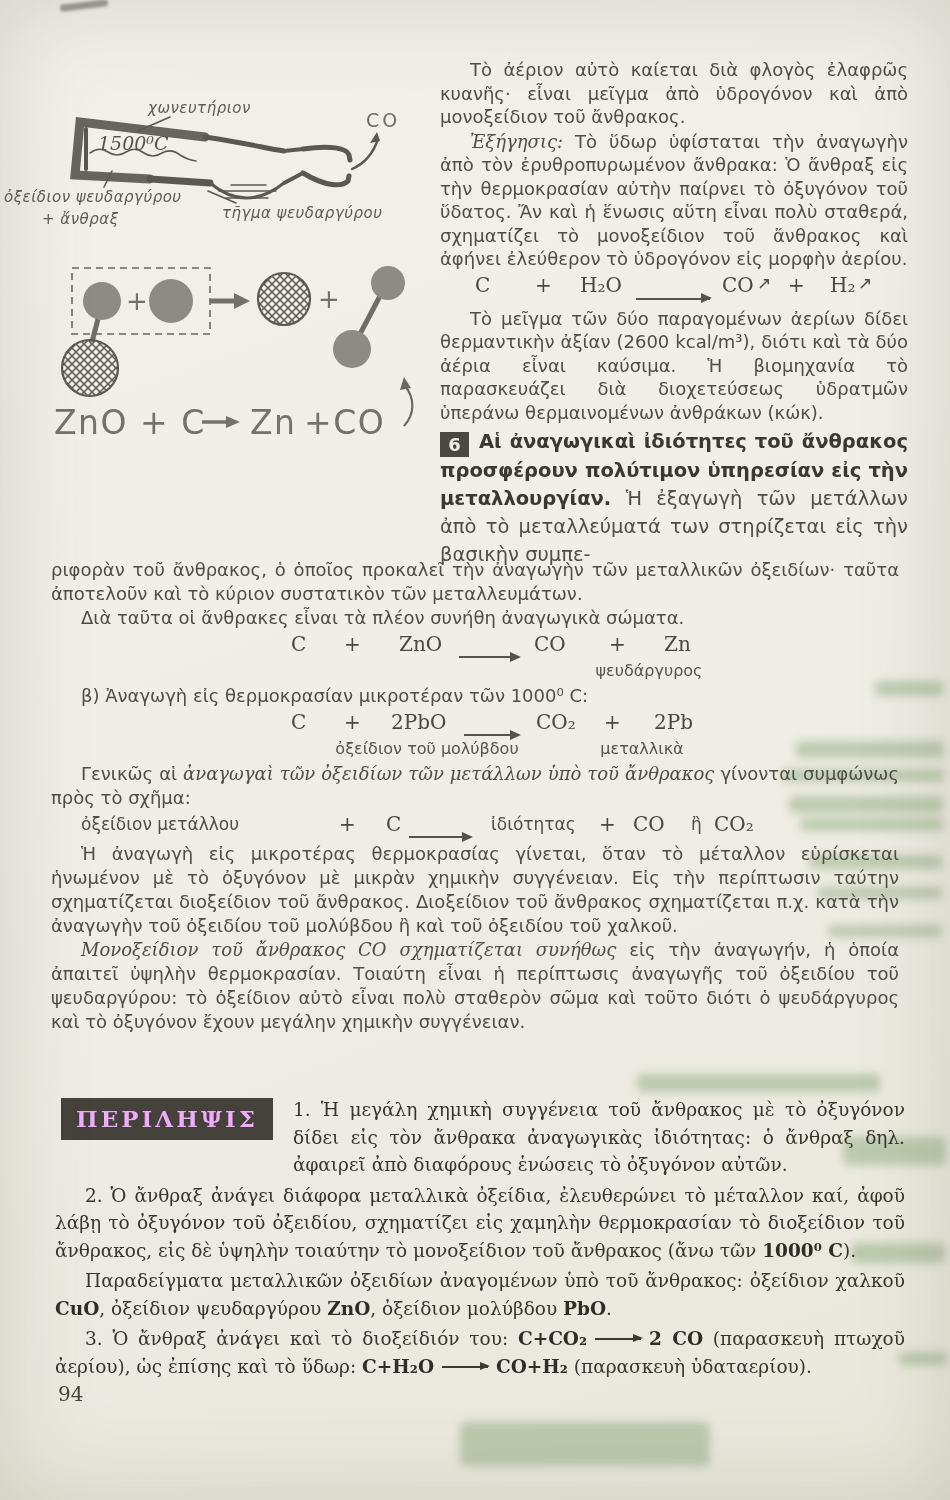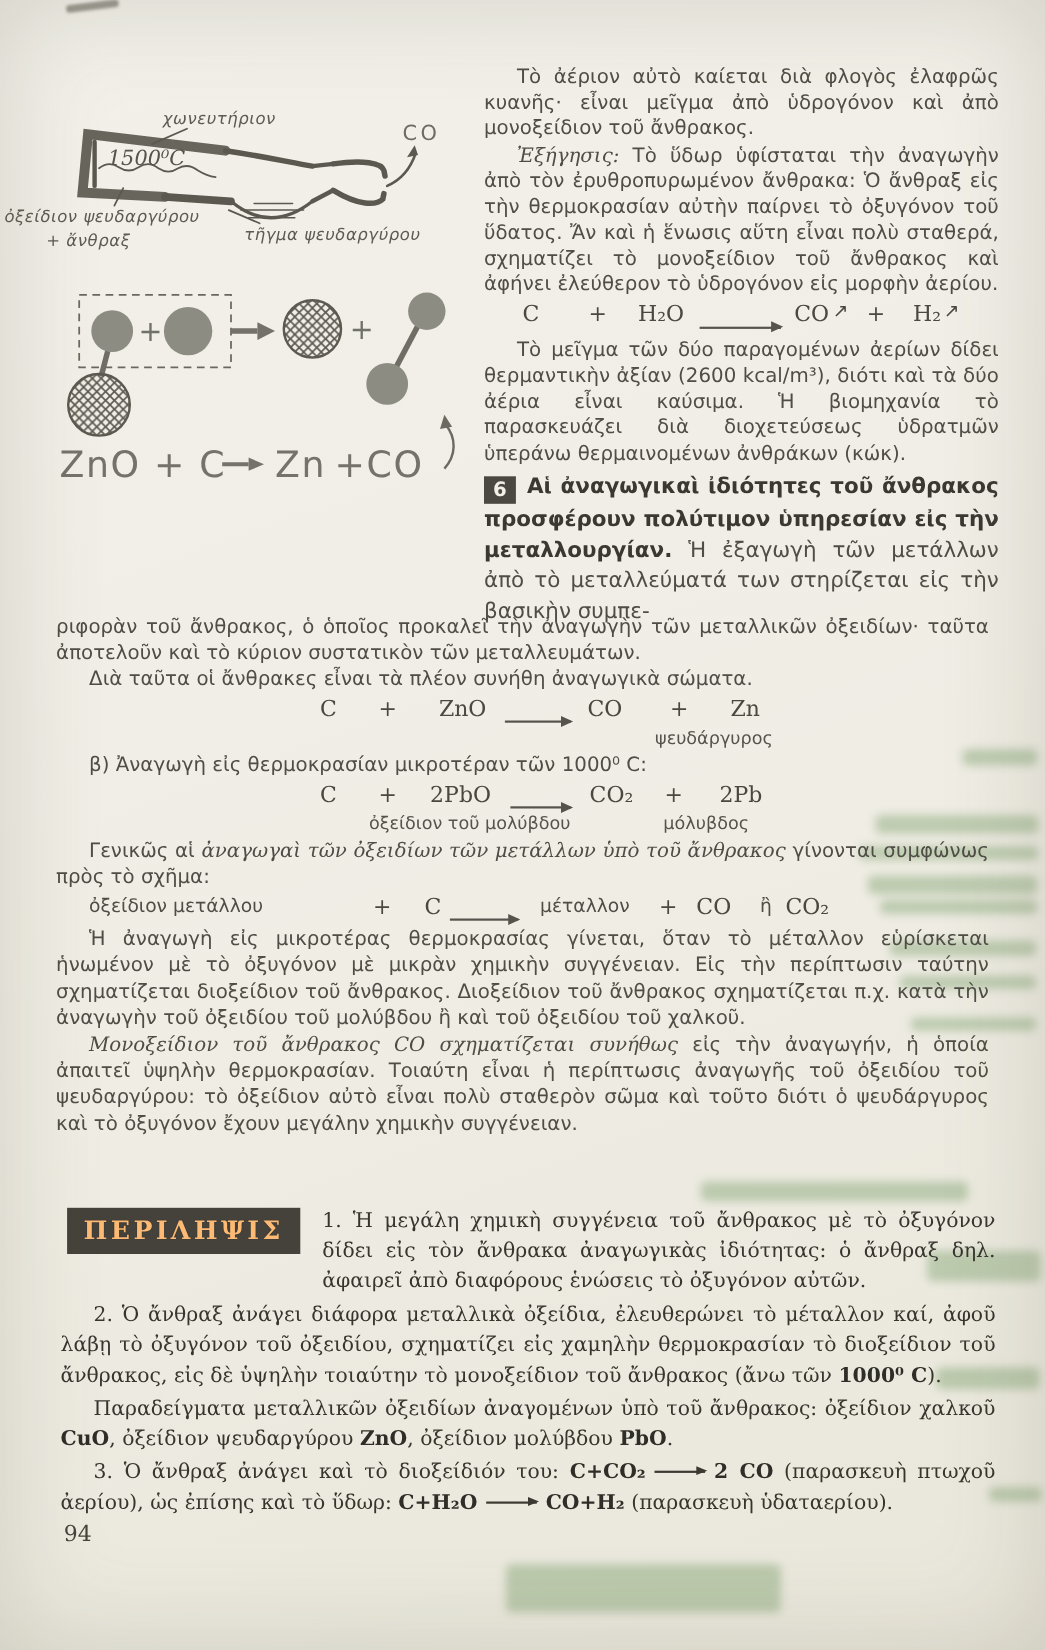--- a/index.html
+++ b/index.html
@@ -31,21 +31,21 @@
   .eqls{font-size:17px;color:#4f4d45;white-space:nowrap;}
   .arr{display:inline-block;position:relative;height:2px;background:#55534b;vertical-align:5px;}
   .arr::after{content:"";position:absolute;right:-2px;top:-4.5px;width:0;height:0;border-left:11px solid #55534b;border-top:5px solid transparent;border-bottom:5px solid transparent;}
   .sarr{display:inline-block;position:relative;width:46px;height:2px;background:#3b3931;vertical-align:5px;margin:0 8px;}
   .sarr::after{content:"";position:absolute;right:-2px;top:-4px;width:0;height:0;border-left:10px solid #3b3931;border-top:4.5px solid transparent;border-bottom:4.5px solid transparent;}
   .up{font-size:17px;color:#4a483f;}
   
   .sum{position:absolute;left:55px;top:1096px;width:850px;font-family:"DejaVu Serif",serif;font-size:18.5px;line-height:27.5px;text-align:justify;color:#37352e;}
   .sum p{margin:0 0 3px 0;}
   .sind{text-indent:30px;}
-  .sumbadge{float:left;background:#44423a;color:#fdba74;font-weight:bold;font-size:23px;line-height:40px;padding:1px 15px;letter-spacing:3px;margin:2px 20px 24px 6px;text-shadow:0 0 1px #2a2922;}
+  .sumbadge{float:left;background:#44423a;color:#f0abfc;font-weight:bold;font-size:23px;line-height:40px;padding:1px 15px;letter-spacing:3px;margin:2px 20px 24px 6px;text-shadow:0 0 1px #2a2922;}
   .sum b{color:#2f2d27;}
   .pageno{position:absolute;left:58px;top:1382px;font-family:"DejaVu Serif",serif;font-size:20px;color:#45433b;}
   
   .caption{position:absolute;left:58px;top:458px;}
   .capnum{display:inline-block;width:28px;height:28px;border:2px solid #55534b;border-radius:50%;text-align:center;line-height:28px;font-family:"DejaVu Serif",serif;font-size:17px;color:#4a4840;}
   .captext{font-family:"DejaVu Serif",serif;font-size:16.5px;letter-spacing:2.5px;color:#49473f;margin-left:14px;vertical-align:3px;}
   
   .hand{font-family:"DejaVu Sans",sans-serif;font-style:italic;font-size:15px;fill:#5d5b51;letter-spacing:.5px;}
   .temp{font-family:"DejaVu Serif",serif;font-style:italic;font-size:19px;fill:#55534a;}
   .cotext{font-family:"DejaVu Sans",sans-serif;font-size:19px;fill:#6e6c62;letter-spacing:3px;}
@@ -163,29 +163,29 @@
     <p class="ind">β) Ἀναγωγὴ εἰς θερμοκρασίαν μικροτέραν τῶν 1000⁰ C:</p>
     <div class="eqb">
       <span class="eqt abs" style="left:240px;">C</span>
       <span class="eqt abs" style="left:293px;">+</span>
       <span class="eqt abs" style="left:340px;">2PbO</span>
       <span class="arr abs" style="left:413px;top:13px;width:55px;"></span>
       <span class="eqt abs" style="left:485px;">CO₂</span>
       <span class="eqt abs" style="left:553px;">+</span>
       <span class="eqt abs" style="left:603px;">2Pb</span>
       <span class="eql abs" style="left:266px;width:220px;">ὀξείδιον τοῦ μολύβδου</span>
-      <span class="eql abs" style="left:531px;width:120px;">μόλυβδος</span>
+      <span class="eql abs" style="left:531px;width:120px;">μεταλλικὰ</span>
     </div>
     <p class="ind"><span>Γενικῶς αἱ </span><i class="ser">ἀναγωγαὶ τῶν ὀξειδίων τῶν μετάλλων ὑπὸ τοῦ ἄνθρακος</i><span> γίνονται συμφώνως πρὸς τὸ σχῆμα:</span></p>
     <div class="eqbs">
       <span class="eqls abs" style="left:30px;">ὀξείδιον μετάλλου</span>
       <span class="eqt abs" style="left:288px;">+</span>
       <span class="eqt abs" style="left:335px;">C</span>
       <span class="arr abs" style="left:358px;top:13px;width:62px;"></span>
-      <span class="eqls abs" style="left:440px;">μέταλλον</span>
+      <span class="eqls abs" style="left:440px;">ἰδιότητας</span>
       <span class="eqt abs" style="left:548px;">+</span>
       <span class="eqt abs" style="left:582px;">CO</span>
       <span class="eqls abs" style="left:640px;">ἢ</span>
       <span class="eqt abs" style="left:663px;">CO₂</span>
     </div>
     <p class="ind">Ἡ ἀναγωγὴ εἰς μικροτέρας θερμοκρασίας γίνεται, ὅταν τὸ μέταλλον εὑρίσκεται ἡνωμένον μὲ τὸ ὀξυγόνον μὲ μικρὰν χημικὴν συγγένειαν. Εἰς τὴν περίπτωσιν ταύτην σχηματίζεται διοξείδιον τοῦ ἄνθρακος. Διοξείδιον τοῦ ἄνθρακος σχηματίζεται π.χ. κατὰ τὴν ἀναγωγὴν τοῦ ὀξειδίου τοῦ μολύβδου ἢ καὶ τοῦ ὀξειδίου τοῦ χαλκοῦ.</p>
     <p class="ind"><i class="ser">Μονοξείδιον τοῦ ἄνθρακος CO σχηματίζεται συνήθως</i><span> εἰς τὴν ἀναγωγήν, ἡ ὁποία ἀπαιτεῖ ὑψηλὴν θερμοκρασίαν. Τοιαύτη εἶναι ἡ περίπτωσις ἀναγωγῆς τοῦ ὀξειδίου τοῦ ψευδαργύρου: τὸ ὀξείδιον αὐτὸ εἶναι πολὺ σταθερὸν σῶμα καὶ τοῦτο διότι ὁ ψευδάργυρος καὶ τὸ ὀξυγόνον ἔχουν μεγάλην χημικὴν συγγένειαν.</span></p>
   </div>
 
   <div class="sum">

